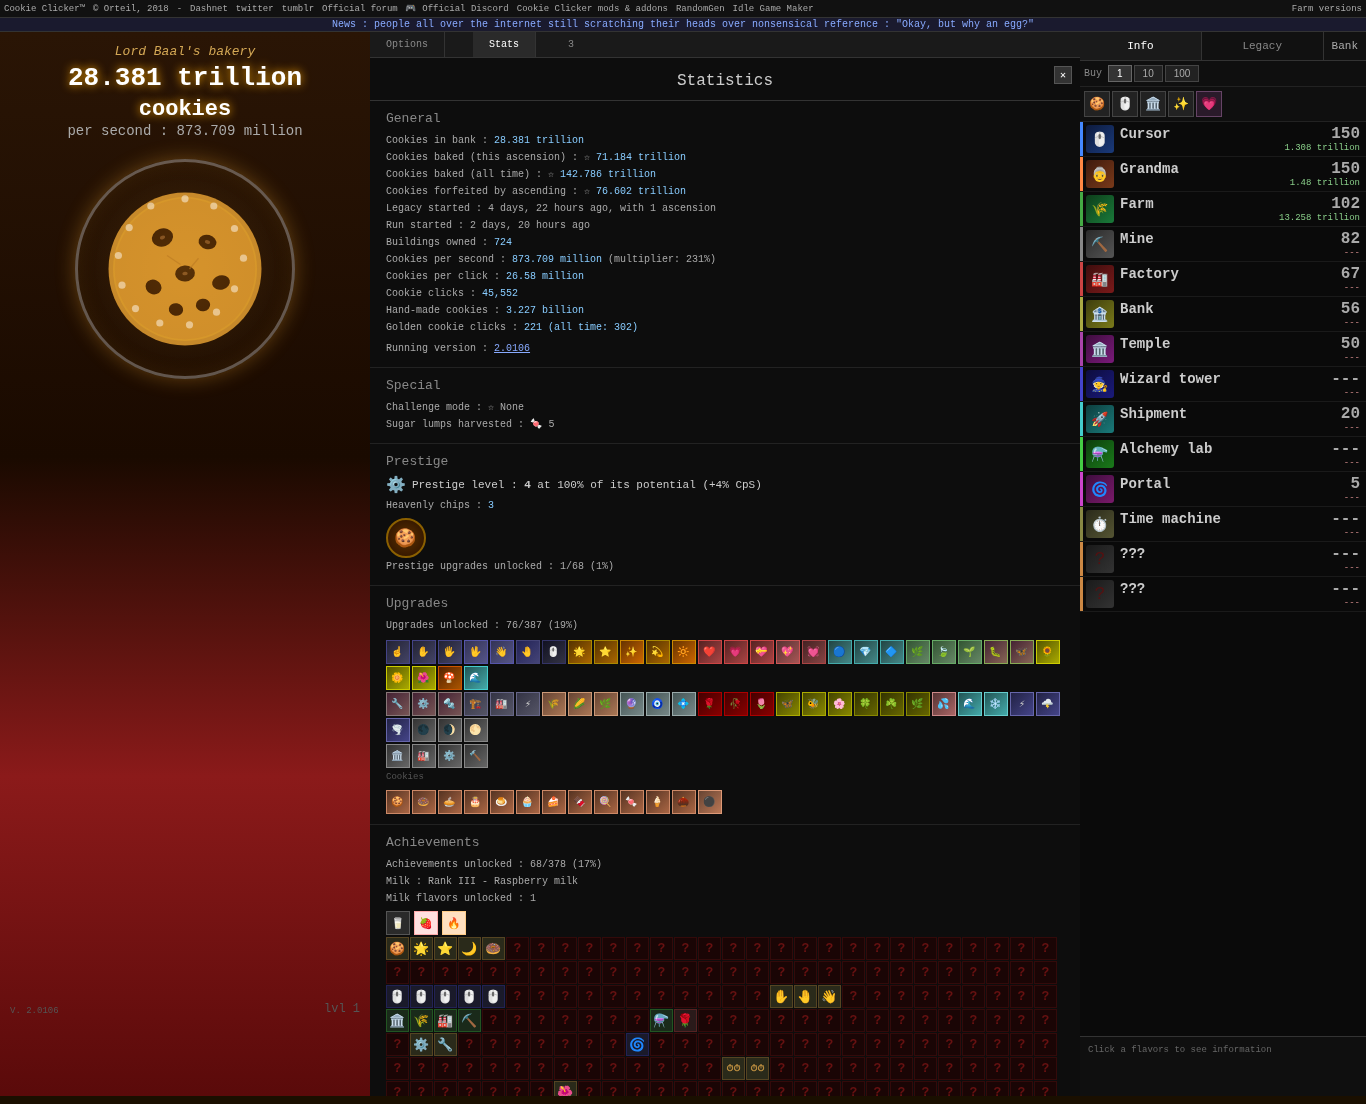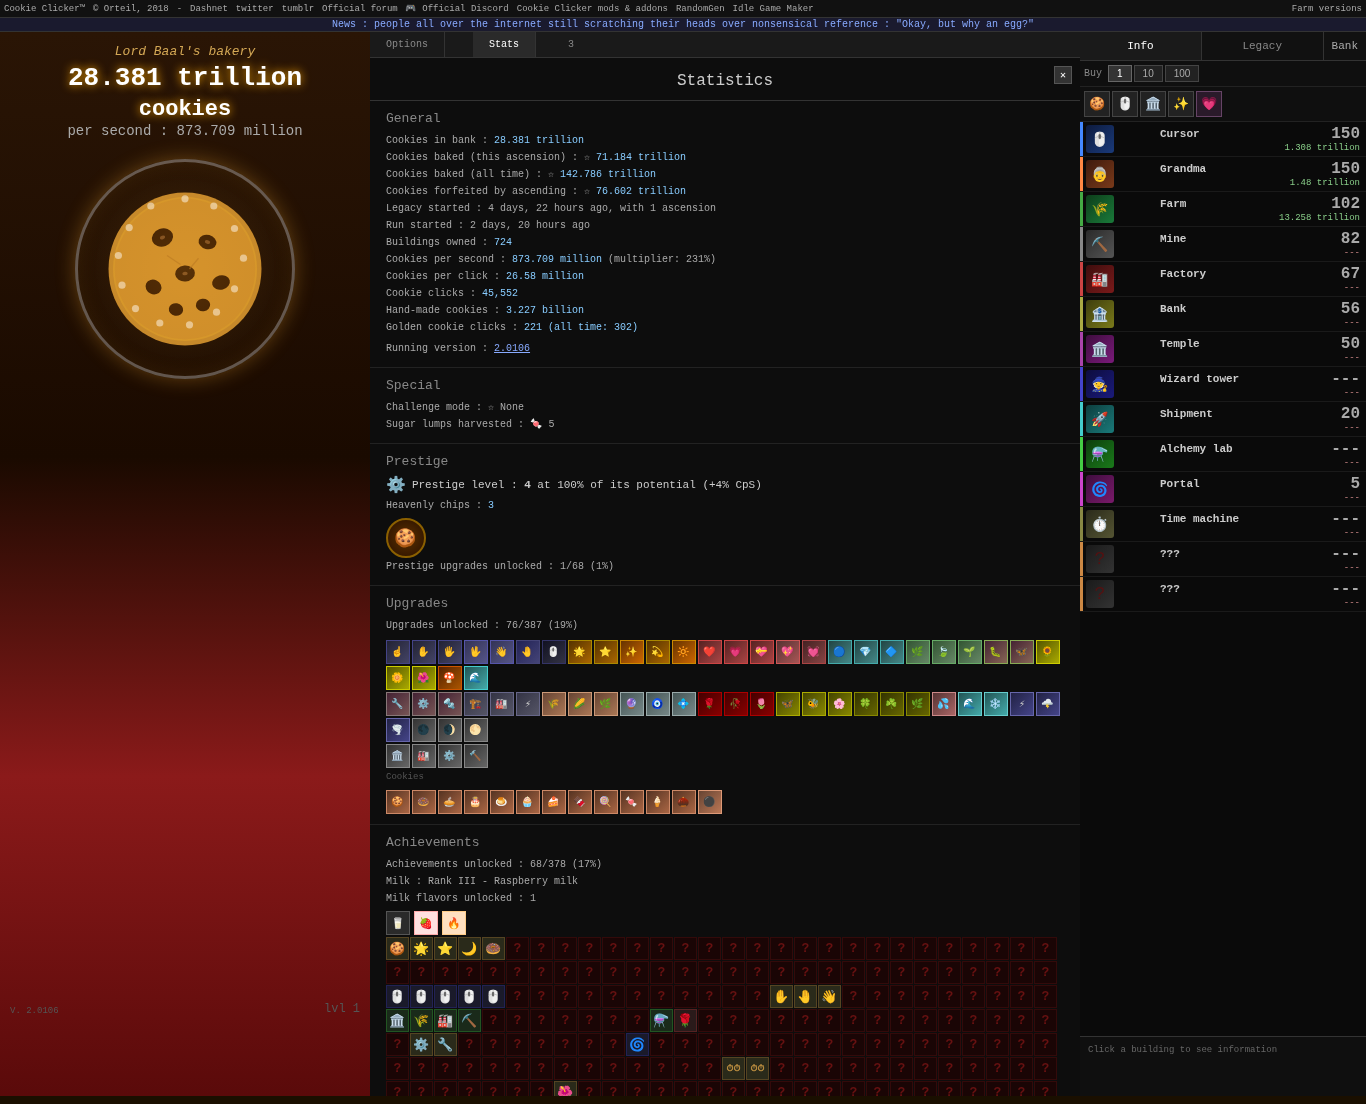--- a/index.html
+++ b/index.html
@@ -370,24 +370,23 @@
       border-radius: 3px;
       flex-shrink: 0;
       display: flex;
       align-items: center;
       justify-content: center;
       font-size: 14px;
     }
 
     .building-name {
       flex: 1;
-      font-size: 11px;
+      font-size: 14px;
       color: #ccc;
       font-weight: bold;
-      margin-left: 40px;
     }
 
     .building-count {
       font-size: 16px;
       font-weight: bold;
       color: #aaa;
       min-width: 30px;
       text-align: right;
     }
 
@@ -1176,17 +1175,17 @@
             <div class="building-name">???</div>
             <div class="building-count">---</div>
           </div>
           <div class="building-cost expensive">---</div>
         </div>
       </div>
 
     </div>
 
     <div class="selected-info-box">
-      <span style="color:#666;font-size:9px;">Click a building to see information</span>
+      <span style="color:#666;font-size:9px;">Click a flavors to see information</span>
     </div>
   </div>
 
 </div>
 
 </body></html>

